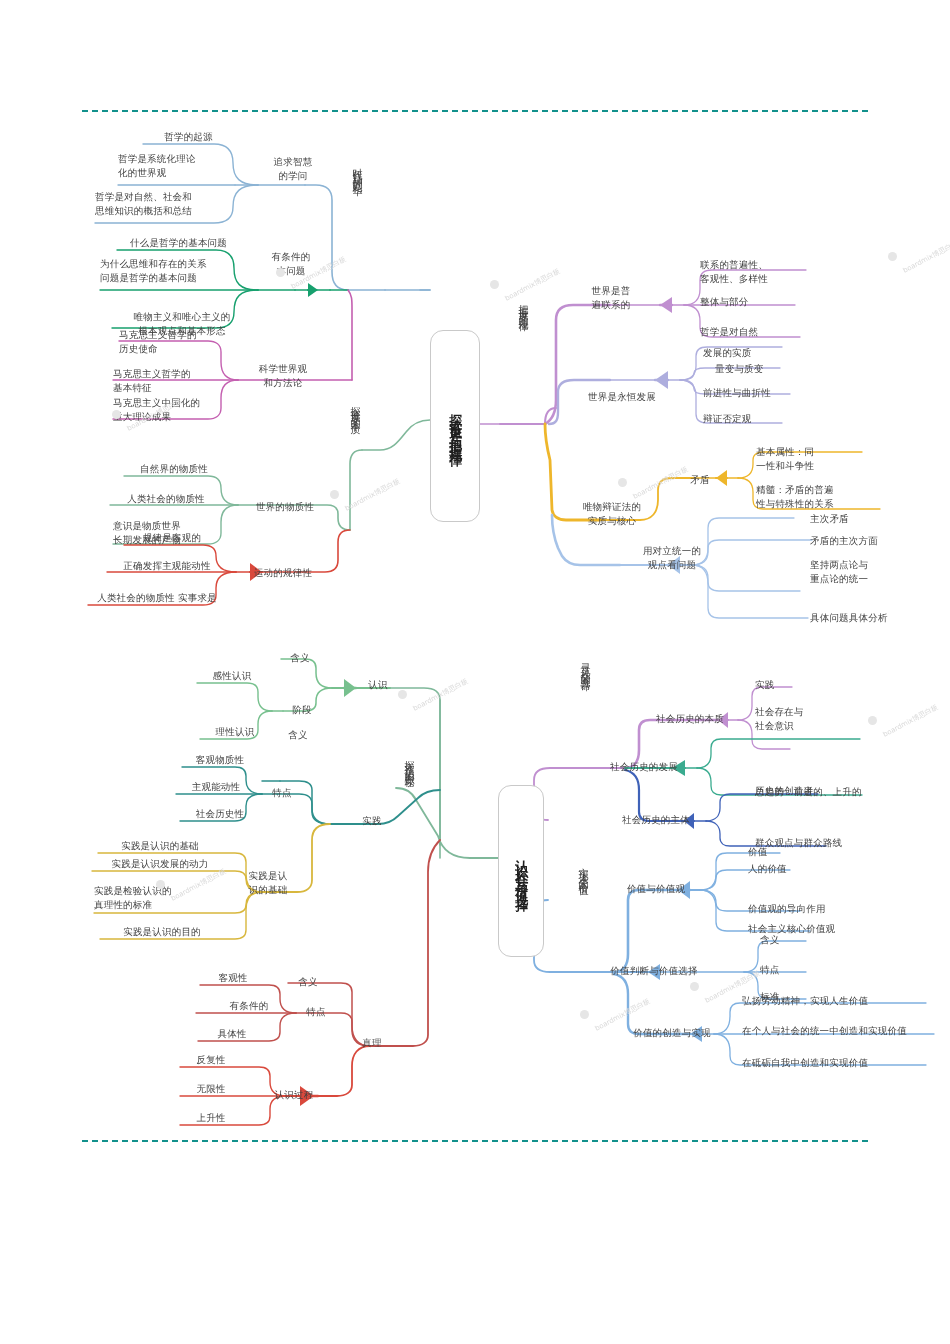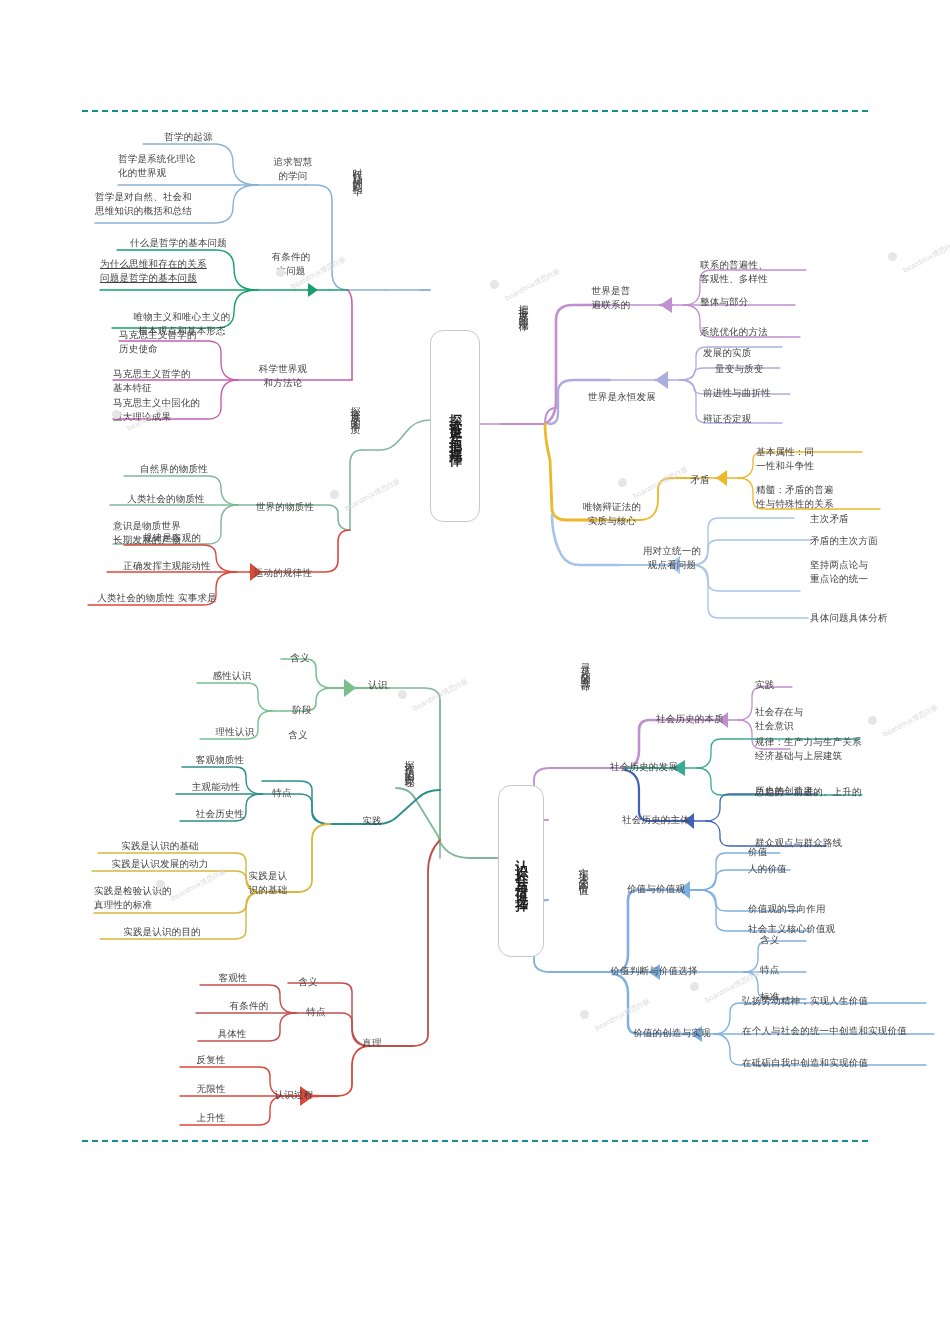--- a/index.html
+++ b/index.html
@@ -276,42 +276,42 @@
   <div class="lbl c" style="left:680px;top:473px;width:40px;">矛盾</div>
   <div class="lbl c" style="left:632px;top:544px;width:80px;">用对立统一的
 观点看问题</div>
 
   <div class="lbl c" style="left:141px;top:130px;width:95px;">哲学的起源</div>
   <div class="lbl" style="left:118px;top:152px;width:130px;">哲学是系统化理论
 化的世界观</div>
   <div class="lbl" style="left:95px;top:190px;width:150px;">哲学是对自然、社会和
 思维知识的概括和总结</div>
   <div class="lbl c" style="left:116px;top:236px;width:125px;">什么是哲学的基本问题</div>
-  <div class="lbl" style="left:100px;top:257px;width:150px;text-decoration:underline;">为什么思维和存在的关系
+  <div class="lbl" style="left:100px;top:257px;width:150px;">为什么思维和存在的关系
 问题是哲学的基本问题</div>
   <div class="lbl" style="left:112px;top:310px;width:140px;text-align:center;">唯物主义和唯心主义的
 根本观点和基本形态</div>
   <div class="lbl" style="left:119px;top:328px;width:118px;">马克思主义哲学的
 历史使命</div>
   <div class="lbl" style="left:113px;top:367px;width:118px;">马克思主义哲学的
 基本特征</div>
   <div class="lbl" style="left:113px;top:396px;width:126px;">马克思主义中国化的
 重大理论成果</div>
   <div class="lbl c" style="left:124px;top:462px;width:100px;">自然界的物质性</div>
   <div class="lbl c" style="left:110px;top:492px;width:112px;">人类社会的物质性</div>
   <div class="lbl" style="left:113px;top:519px;width:120px;">意识是物质世界
 长期发展的产物</div>
   <div class="lbl c" style="left:124px;top:531px;width:96px;">规律是客观的</div>
   <div class="lbl c" style="left:107px;top:559px;width:120px;">正确发挥主观能动性</div>
   <div class="lbl c" style="left:88px;top:591px;width:138px;">人类社会的物质性 实事求是</div>
 
   <div class="lbl" style="left:700px;top:258px;width:130px;">联系的普遍性、
 客观性、多样性</div>
   <div class="lbl" style="left:700px;top:295px;width:110px;">整体与部分</div>
-  <div class="lbl" style="left:700px;top:325px;width:120px;">系统优化的方法</div>
+  <div class="lbl" style="left:700px;top:325px;width:120px;">哲学是对自然</div>
   <div class="lbl" style="left:703px;top:338px;width:100px;margin-top:8px;">发展的实质</div>
   <div class="lbl" style="left:703px;top:362px;width:100px;margin-left:12px;">量变与质变</div>
   <div class="lbl" style="left:703px;top:386px;width:110px;">前进性与曲折性</div>
   <div class="lbl" style="left:703px;top:412px;width:110px;">辩证否定观</div>
   <div class="lbl" style="left:756px;top:445px;width:120px;">基本属性：同
 一性和斗争性</div>
   <div class="lbl" style="left:756px;top:483px;width:140px;">精髓：矛盾的普遍
 性与特殊性的关系</div>
   <div class="lbl" style="left:810px;top:512px;width:100px;">主次矛盾</div>
   <div class="lbl" style="left:810px;top:534px;width:120px;">矛盾的主次方面</div>
@@ -360,22 +360,20 @@
   <div class="lbl c" style="left:200px;top:971px;width:66px;">客观性</div>
   <div class="lbl c" style="left:212px;top:999px;width:74px;">有条件的</div>
   <div class="lbl c" style="left:198px;top:1027px;width:68px;">具体性</div>
   <div class="lbl c" style="left:180px;top:1053px;width:62px;">反复性</div>
   <div class="lbl c" style="left:180px;top:1082px;width:62px;">无限性</div>
   <div class="lbl c" style="left:180px;top:1111px;width:62px;">上升性</div>
 
   <div class="lbl" style="left:755px;top:678px;width:80px;">实践</div>
   <div class="lbl" style="left:755px;top:705px;width:90px;">社会存在与
 社会意识</div>
-  <div class="lbl" style="left:755px;top:735px;width:190px;">规律：生产力与生产关系
-经济基础与上层建筑</div>
   <div class="lbl" style="left:755px;top:785px;width:170px;">总趋势：前进的、上升的</div>
   <div class="lbl" style="left:755px;top:784px;width:120px;">历史的创造者</div>
   <div class="lbl" style="left:755px;top:836px;width:150px;">群众观点与群众路线</div>
   <div class="lbl" style="left:748px;top:845px;width:80px;">价值</div>
   <div class="lbl" style="left:748px;top:862px;width:90px;">人的价值</div>
   <div class="lbl" style="left:748px;top:902px;width:130px;">价值观的导向作用</div>
   <div class="lbl" style="left:748px;top:922px;width:140px;">社会主义核心价值观</div>
   <div class="lbl" style="left:760px;top:933px;width:60px;">含义</div>
   <div class="lbl" style="left:760px;top:963px;width:60px;">特点</div>
   <div class="lbl" style="left:760px;top:990px;width:60px;">标准</div>

